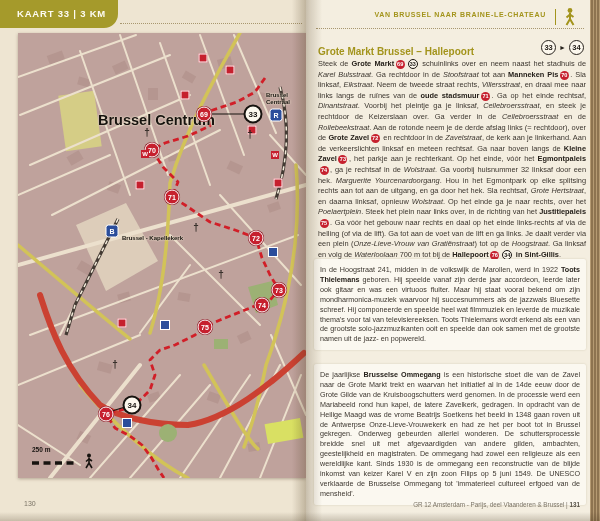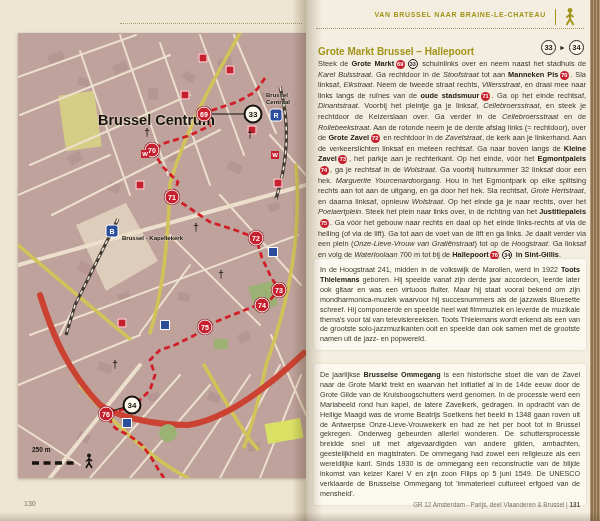--- a/index.html
+++ b/index.html
@@ -75,20 +75,23 @@
   .seg.k{display:inline-block;background:#fcf8ee;color:#17130f;border:1px solid #17130f;border-radius:50%;
     width:8px;height:8px;line-height:8.5px;font-size:5.4px;font-weight:bold;font-style:normal;
     text-align:center;vertical-align:0px;margin:0 1.5px;}
 </style>
 </head>
 <body>
 
 <div id="scene">
 
   <div class="page-left">
+    <div class="map-tab">
+      <span class="lbl">KAART 33 | 3 KM</span>
+    </div>
     <div class="dotted-left"></div>
 
     <div class="map" id="map-canvas">
       <svg width="288" height="445" viewBox="0 0 288 445">
 
         <polygon points="58,192 108,170 140,228 88,258" fill="#e2d5bf" opacity="0.85"></polygon>
         <rect x="44" y="60" width="36" height="56" fill="#d5cd86" transform="rotate(-8 62 88)"></rect>
 
         <g fill="#ab8b84" opacity="0.5">
           <rect x="30" y="20" width="16" height="10" transform="rotate(-20 38 25)"></rect>

